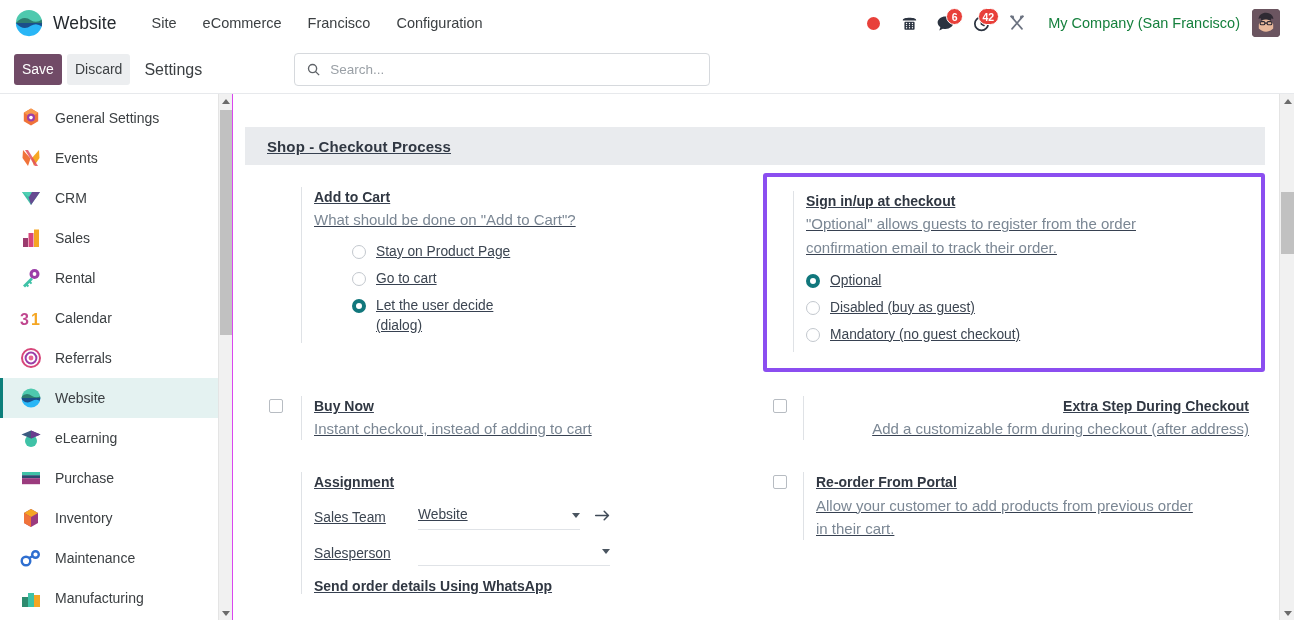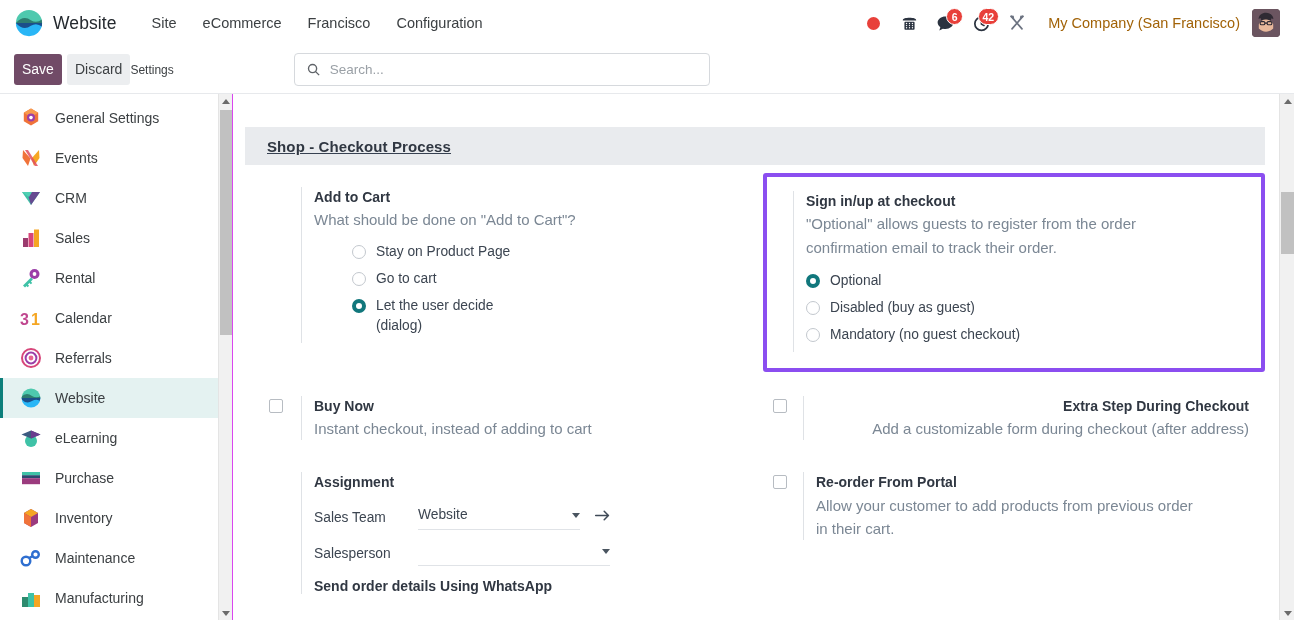--- a/index.html
+++ b/index.html
@@ -52,21 +52,21 @@
     top: 2px; right: -1px;
     min-width: 17px; height: 17px;
     border-radius: 9px;
     background: #e8403a; color: #fff;
     font-size: 10.5px; font-weight: 700;
     display: flex; align-items: center; justify-content: center;
     padding: 0 4px;
     border: 1.5px solid #fff;
   }
   .company-name {
-    font-size: 14.5px; color: #a16207;
+    font-size: 14.5px; color: #15803d;
     padding: 0 10px 0 12px; cursor: pointer; white-space: nowrap;
   }
   .avatar {
     width: 28px; height: 28px; border-radius: 4px;
     overflow: hidden; cursor: pointer; flex: none;
     background: #5b4a52;
   }
 
   
   .cpanel {
@@ -82,24 +82,24 @@
     border-radius: 3px;
     padding: 6px 7px;
     cursor: pointer;
     border: 1px solid transparent;
     line-height: 1.25;
     white-space: nowrap;
   }
   .btn-save { background: #714b67; color: #fff; font-weight: 400; }
   .btn-discard { background: #eceef0; color: #3c4043; margin-left: 5px; text-align: right; }
   .page-title {
-    font-size: 12px; color: #3c4043;
-    white-space: nowrap;
-  }
-  .search-wrap { position: relative; margin-left: 120px; }
+    font-size: 16px; color: #3c4043;
+    margin-left: 14px; white-space: nowrap;
+  }
+  .search-wrap { position: relative; margin-left: 92px; }
   .searchbox-inline {
     width: 416px; height: 33px;
     border: 1px solid #d6d9dd; border-radius: 4px;
     background: #fff; display: flex; align-items: center;
     padding: 0 11px; gap: 9px;
   }
   .search-input {
     border: none; outline: none; flex: 1;
     font-size: 13.5px; color: #3c4043;
     font-family: "Liberation Sans", sans-serif;
@@ -187,20 +187,21 @@
   }
   .block-header h2 {
     font-size: 15px; font-weight: 700; color: #303742;
     letter-spacing: .1px;
   }
 
   .grid2 {
     display: flex;
     padding: 22px 14px 0 12px;
     flex-wrap: wrap;
+    text-decoration: underline;
   }
   .col { width: 50%; }
 
   .setting {
     display: flex;
     padding: 0 0 0 0;
     margin-bottom: 4px;
     position: relative;
   }
   .setting-cb {

